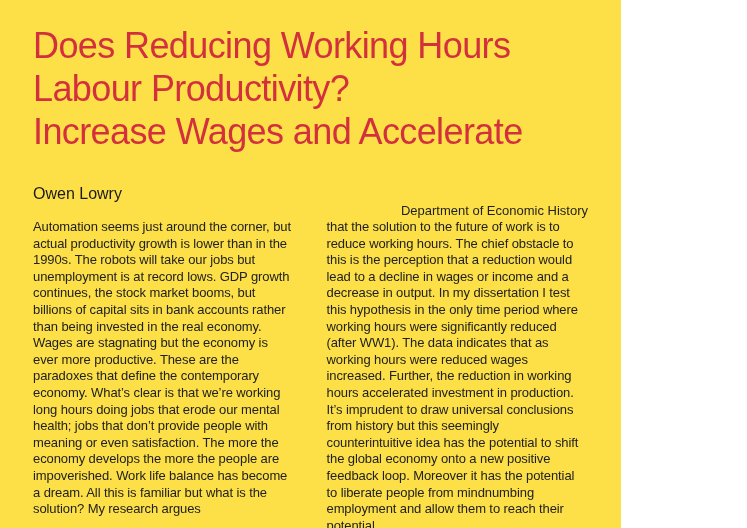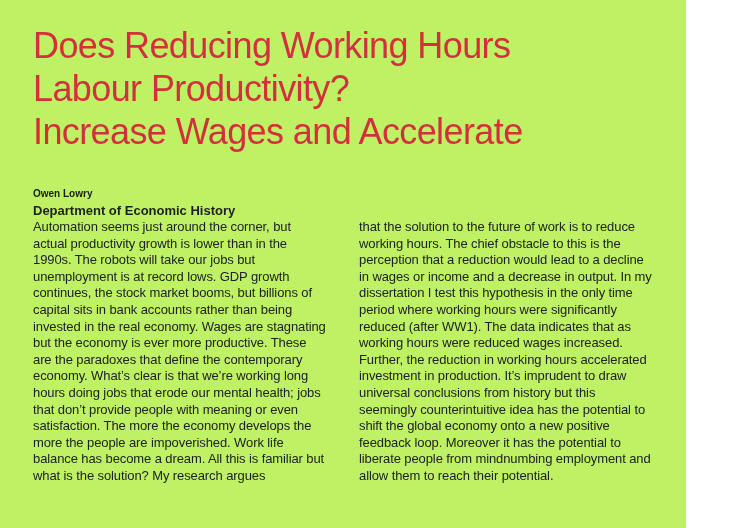--- a/index.html
+++ b/index.html
@@ -2,49 +2,50 @@
 <html><head>
 <meta charset="utf-8">
 <style>
   * { margin: 0; padding: 0; box-sizing: border-box; }
   html, body {
     background: #ffffff;
     font-family: "Liberation Sans", "DejaVu Sans", sans-serif;
   }
   .page {
     position: relative;
-    width: 686px;
+    width: 621px;
     height: 528px;
-    background: #bef264;
+    background: #fde047;
     overflow: hidden;
     padding: 24px 33px 0 33px;
   }
   .title {
     color: #d3303e;
     font-size: 36px;
     font-weight: 400;
     line-height: 43px;
     letter-spacing: -0.6px;
   }
   .byline {
     margin-top: 21px;
     color: #1f1f1f;
   }
   .author {
-    font-size: 10px;
-    font-weight: 700;
+    font-size: 16px;
+    font-weight: 400;
     line-height: 17px;
     color: #1a1a1a;
     margin-top: 32px;
   }
   .affiliation {
     font-size: 13px;
-    font-weight: 700;
+    font-weight: 400;
     line-height: 17px;
     color: #1f1f1f;
+    text-align: right;
   }
   .columns {
     display: flex;
     gap: 32px;
   }
   .col {
     flex: 1 1 0;
     font-size: 13px;
     font-weight: 400;
     line-height: 16.6px;

